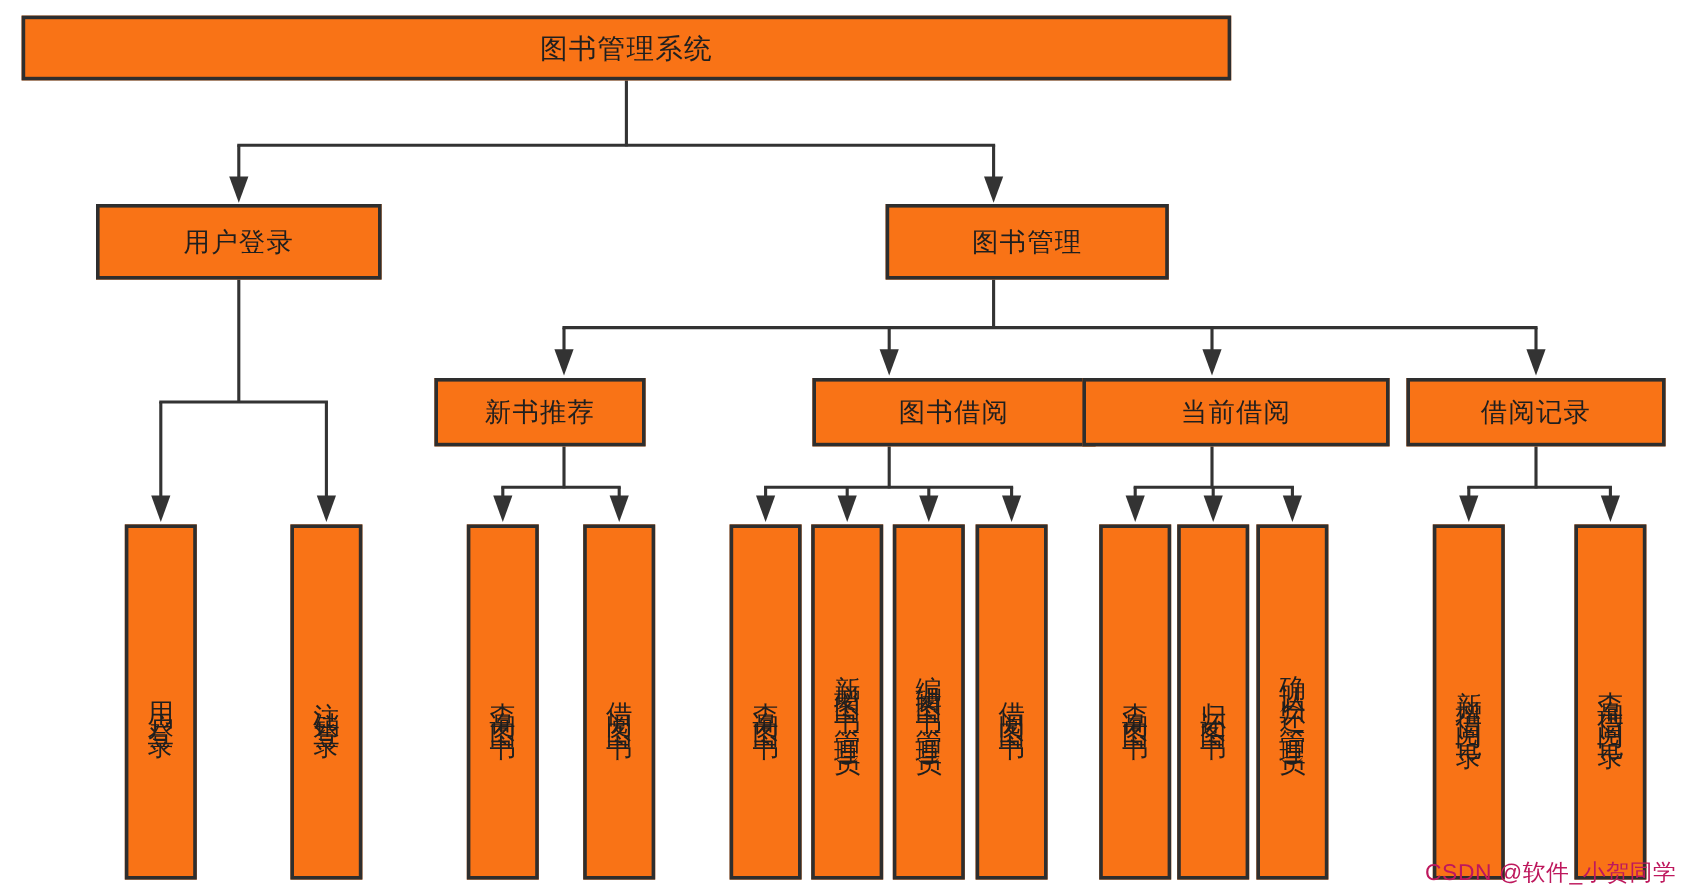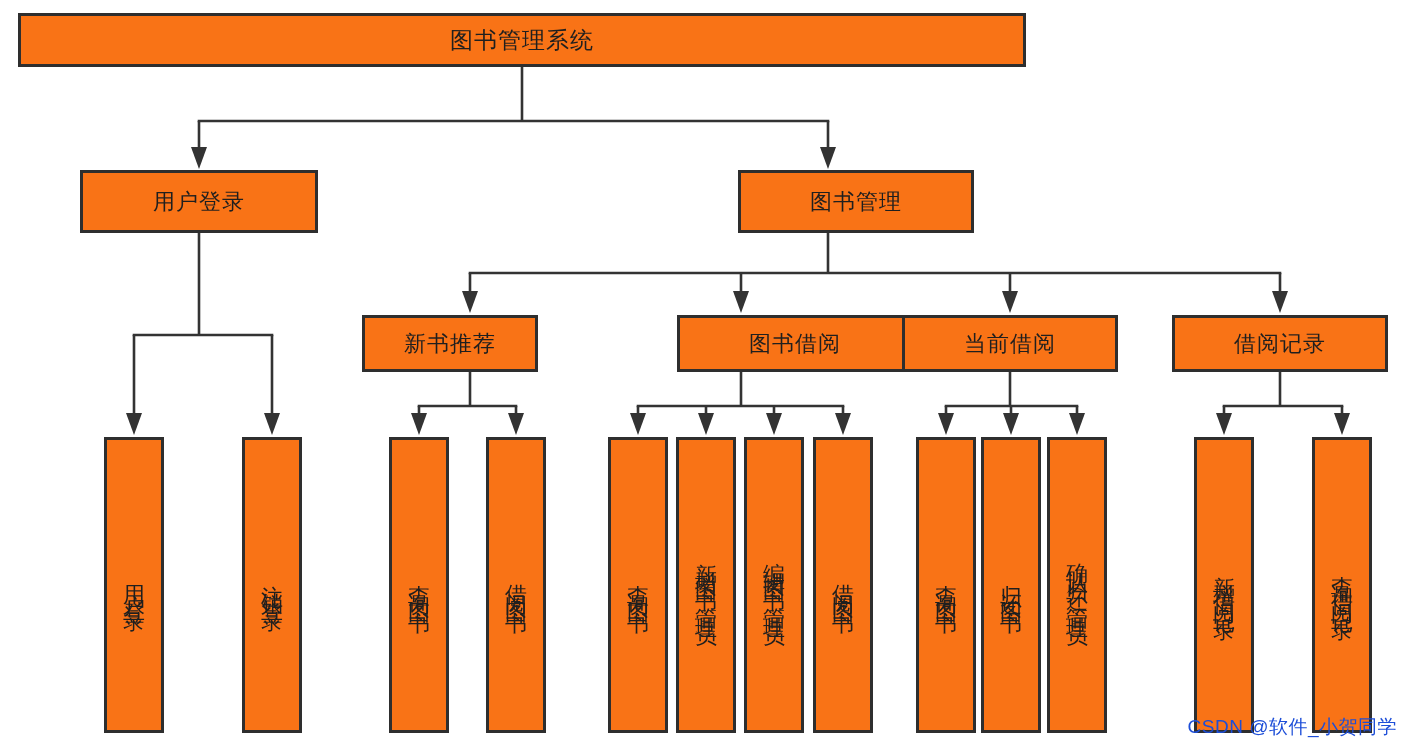--- a/index.html
+++ b/index.html
@@ -50,21 +50,21 @@
     letter-spacing: 9px;
     line-height: 1;
   }
 
   
   #n-root            { left: 18px;   top: 13px;  width: 1008px; height: 54px; }
   #n-user-login      { left: 80px;   top: 170px; width: 238px;  height: 63px; }
   #n-book-mgmt       { left: 710px;  top: 170px; width: 236px;  height: 63px; margin-left: 28px; }
   #n-new-book        { left: 362px;  top: 315px; width: 176px;  height: 57px; }
   #n-book-borrow     { left: 633px;  top: 315px; width: 236px;  height: 57px; margin-left: 44px; }
-  #n-current-borrow  { left: 902px;  top: 315px; width: 216px;  height: 57px; }
+  #n-current-borrow  { left: 902px;  top: 315px; width: 256px;  height: 57px; }
   #n-borrow-record   { left: 1172px; top: 315px; width: 216px;  height: 57px; }
 
   #l-user-login      { left: 104px; }
   #l-logout          { left: 242px; }
   #l-nb-query        { left: 389px; }
   #l-nb-borrow       { left: 486px; }
   #l-bb-query        { left: 608px; }
   #l-bb-add          { left: 676px; }
   #l-bb-edit         { left: 744px; }
   #l-bb-borrow       { left: 813px; }
@@ -73,21 +73,21 @@
   #l-cb-confirm      { left: 1047px; }
   #l-br-add          { left: 1194px; }
   #l-br-query        { left: 1312px; }
 
   .watermark {
     position: absolute;
     right: 8px;
     top: 714px;
     z-index: 3;
     font-size: 19px;
-    color: #1d4ed8;
+    color: #be185d;
     letter-spacing: 0.5px;
     white-space: nowrap;
   }
 </style>
 </head>
 <body>
 
 <div class="stage">
 
   <svg class="wires" viewBox="0 0 1405 747" xmlns="http://www.w3.org/2000/svg">

